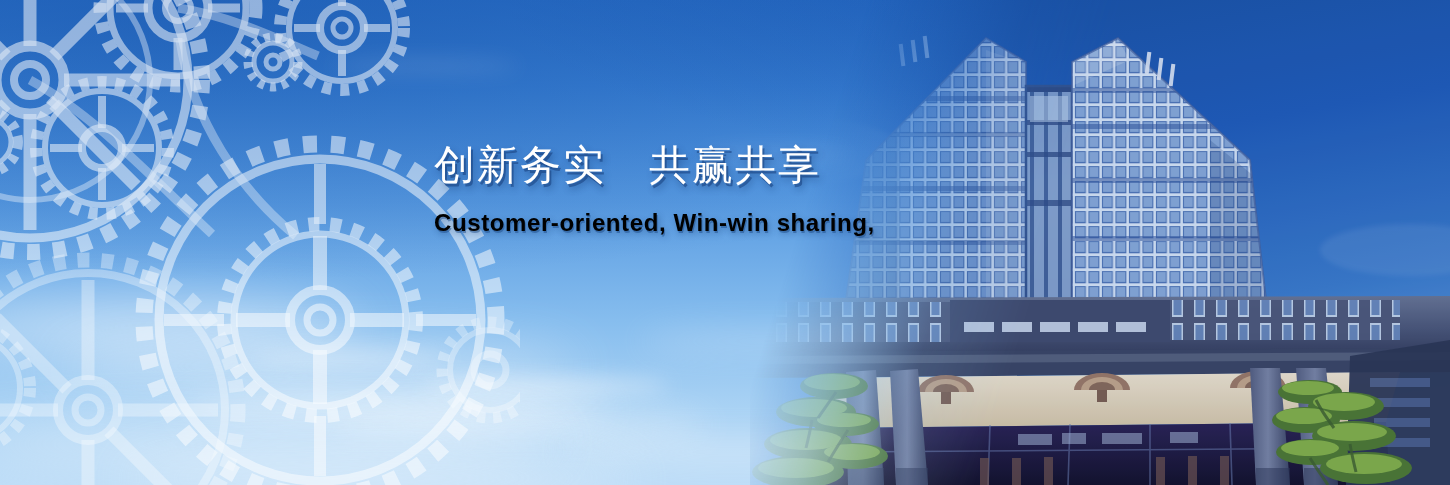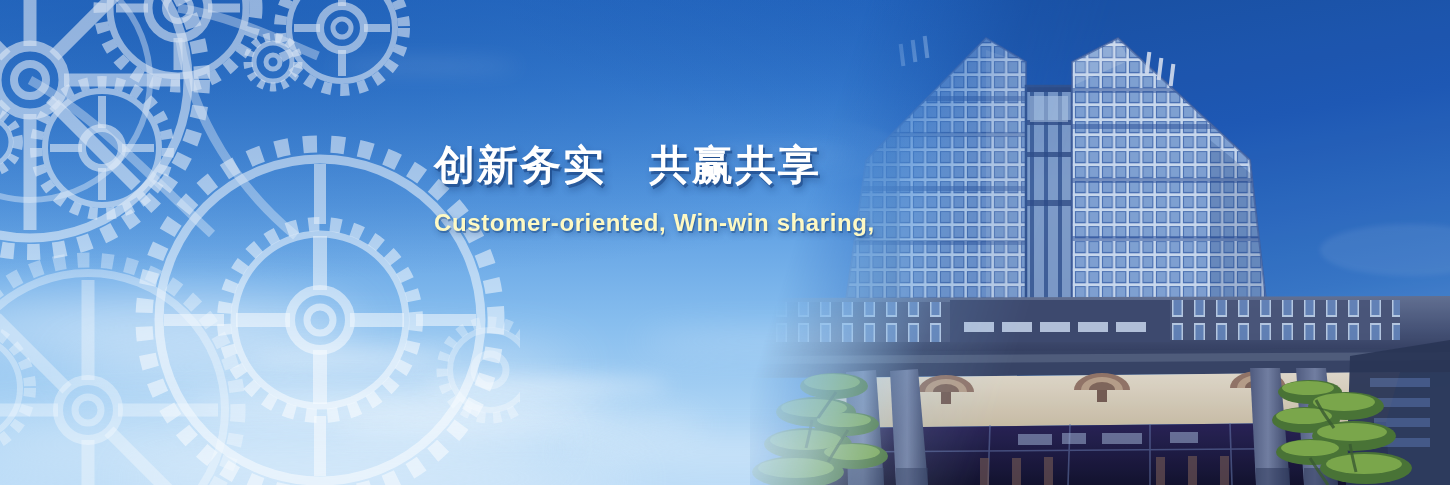--- a/index.html
+++ b/index.html
@@ -69,29 +69,29 @@
   
   .copy{
     position:absolute;
     left:434px; top:138px;
     width:560px;
   }
   .cn-line{
     color:#ffffff;
     font-size:41px;
     line-height:54px;
-    font-weight:bold;
+    font-weight:normal;
     letter-spacing:2px;
     white-space:pre;
     text-shadow:
       2px 3px 0 rgba(21,62,124,.55),
       3px 5px 7px rgba(14,47,100,.45);
   }
   .en-line{
-    color:#fef9c3;
+    color:#000000;
     font-size:24px;
     line-height:37px;
     font-weight:600;
     letter-spacing:.6px;
     white-space:pre;
     margin-top:2px;
     text-shadow:
       1px 2px 0 rgba(24,70,134,.45),
       2px 3px 6px rgba(16,52,108,.42);
   }

